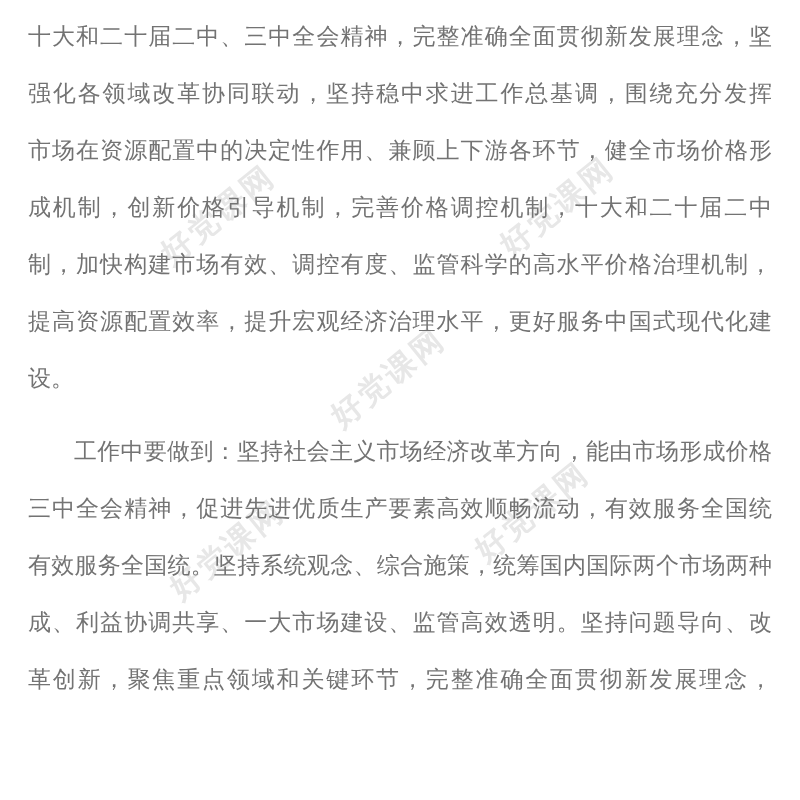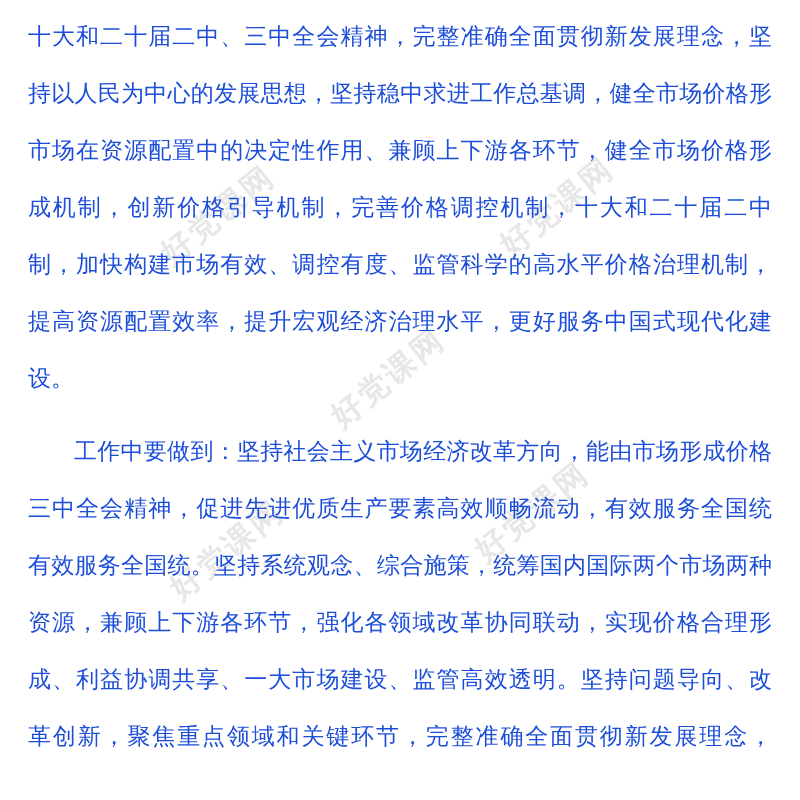--- a/index.html
+++ b/index.html
@@ -63,32 +63,31 @@
 <body>
 
 <div class="page">
   <div class="watermark-layer">
       <div class="watermark" style="left: 218px; top: 215px; color: rgb(231, 231, 231); transform: translate(-50%, -50%) rotate(-39deg);">好党课网</div>
       <div class="watermark" style="left: 557px; top: 207px; color: rgb(231, 231, 231); transform: translate(-50%, -50%) rotate(-39deg);">好党课网</div>
       <div class="watermark" style="left: 388px; top: 378px; color: rgb(231, 231, 231); transform: translate(-50%, -50%) rotate(-39deg);">好党课网</div>
       <div class="watermark" style="left: 227px; top: 550px; color: rgb(231, 231, 231); transform: translate(-50%, -50%) rotate(-39deg);">好党课网</div>
       <div class="watermark" style="left: 532px; top: 512px; color: rgb(231, 231, 231); transform: translate(-50%, -50%) rotate(-39deg);">好党课网</div>
     </div>
-  <div class="text-layer" style="color: #1d4ed8;">
+  <div class="text-layer" style="color: #737373;">
       <div class="paragraph">
         <div class="line fill">十大和二十届二中、三中全会精神，完整准确全面贯彻新发展理念，坚</div>
-        <div class="line fill">持以人民为中心的发展思想，坚持稳中求进工作总基调，健全市场价格形</div>
+        <div class="line fill">强化各领域改革协同联动，坚持稳中求进工作总基调，围绕充分发挥</div>
         <div class="line fill">市场在资源配置中的决定性作用、兼顾上下游各环节，健全市场价格形</div>
         <div class="line fill">成机制，创新价格引导机制，完善价格调控机制，十大和二十届二中</div>
         <div class="line fill">制，加快构建市场有效、调控有度、监管科学的高水平价格治理机制，</div>
         <div class="line fill">提高资源配置效率，提升宏观经济治理水平，更好服务中国式现代化建</div>
         <div class="line">设。</div>
       </div>
       <div class="paragraph indent">
         <div class="line fill first">工作中要做到：坚持社会主义市场经济改革方向，能由市场形成价格</div>
         <div class="line fill">三中全会精神，促进先进优质生产要素高效顺畅流动，有效服务全国统</div>
         <div class="line fill">有效服务全国统。坚持系统观念、综合施策，统筹国内国际两个市场两种</div>
-        <div class="line fill">资源，兼顾上下游各环节，强化各领域改革协同联动，实现价格合理形</div>
         <div class="line fill">成、利益协调共享、一大市场建设、监管高效透明。坚持问题导向、改</div>
         <div class="line fill">革创新，聚焦重点领域和关键环节，完整准确全面贯彻新发展理念，</div>
       </div>
     </div>
 </div>
 
 </body></html>

